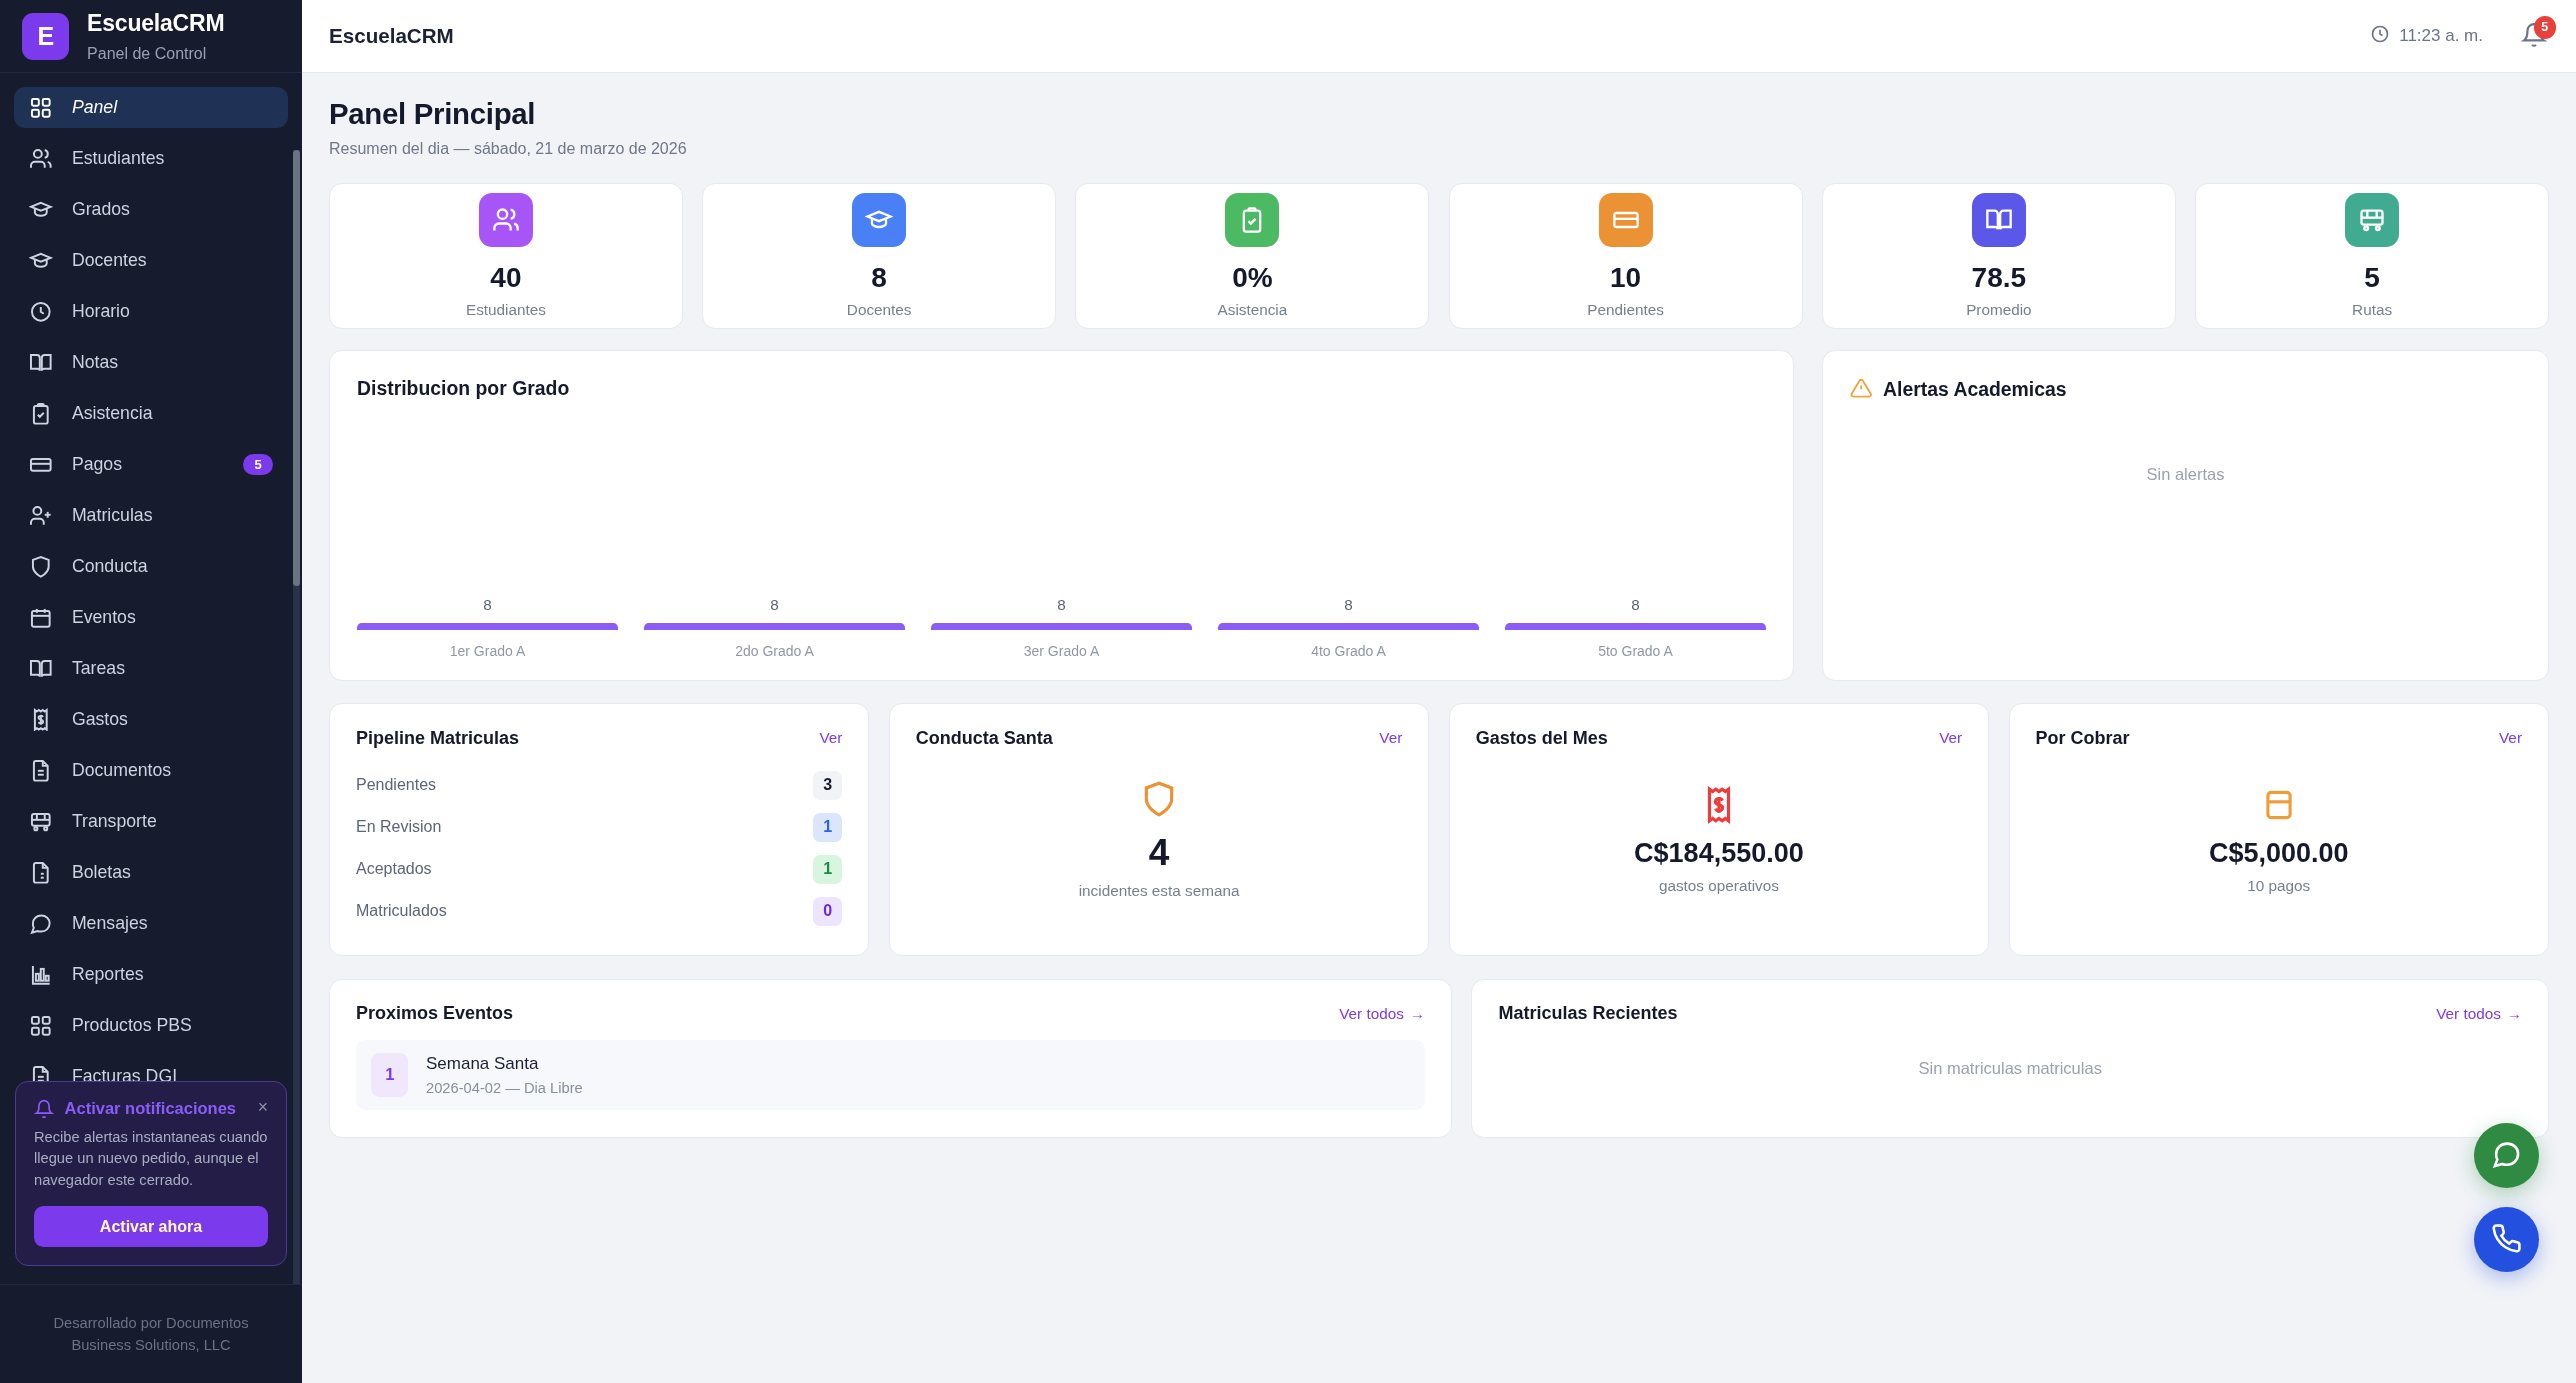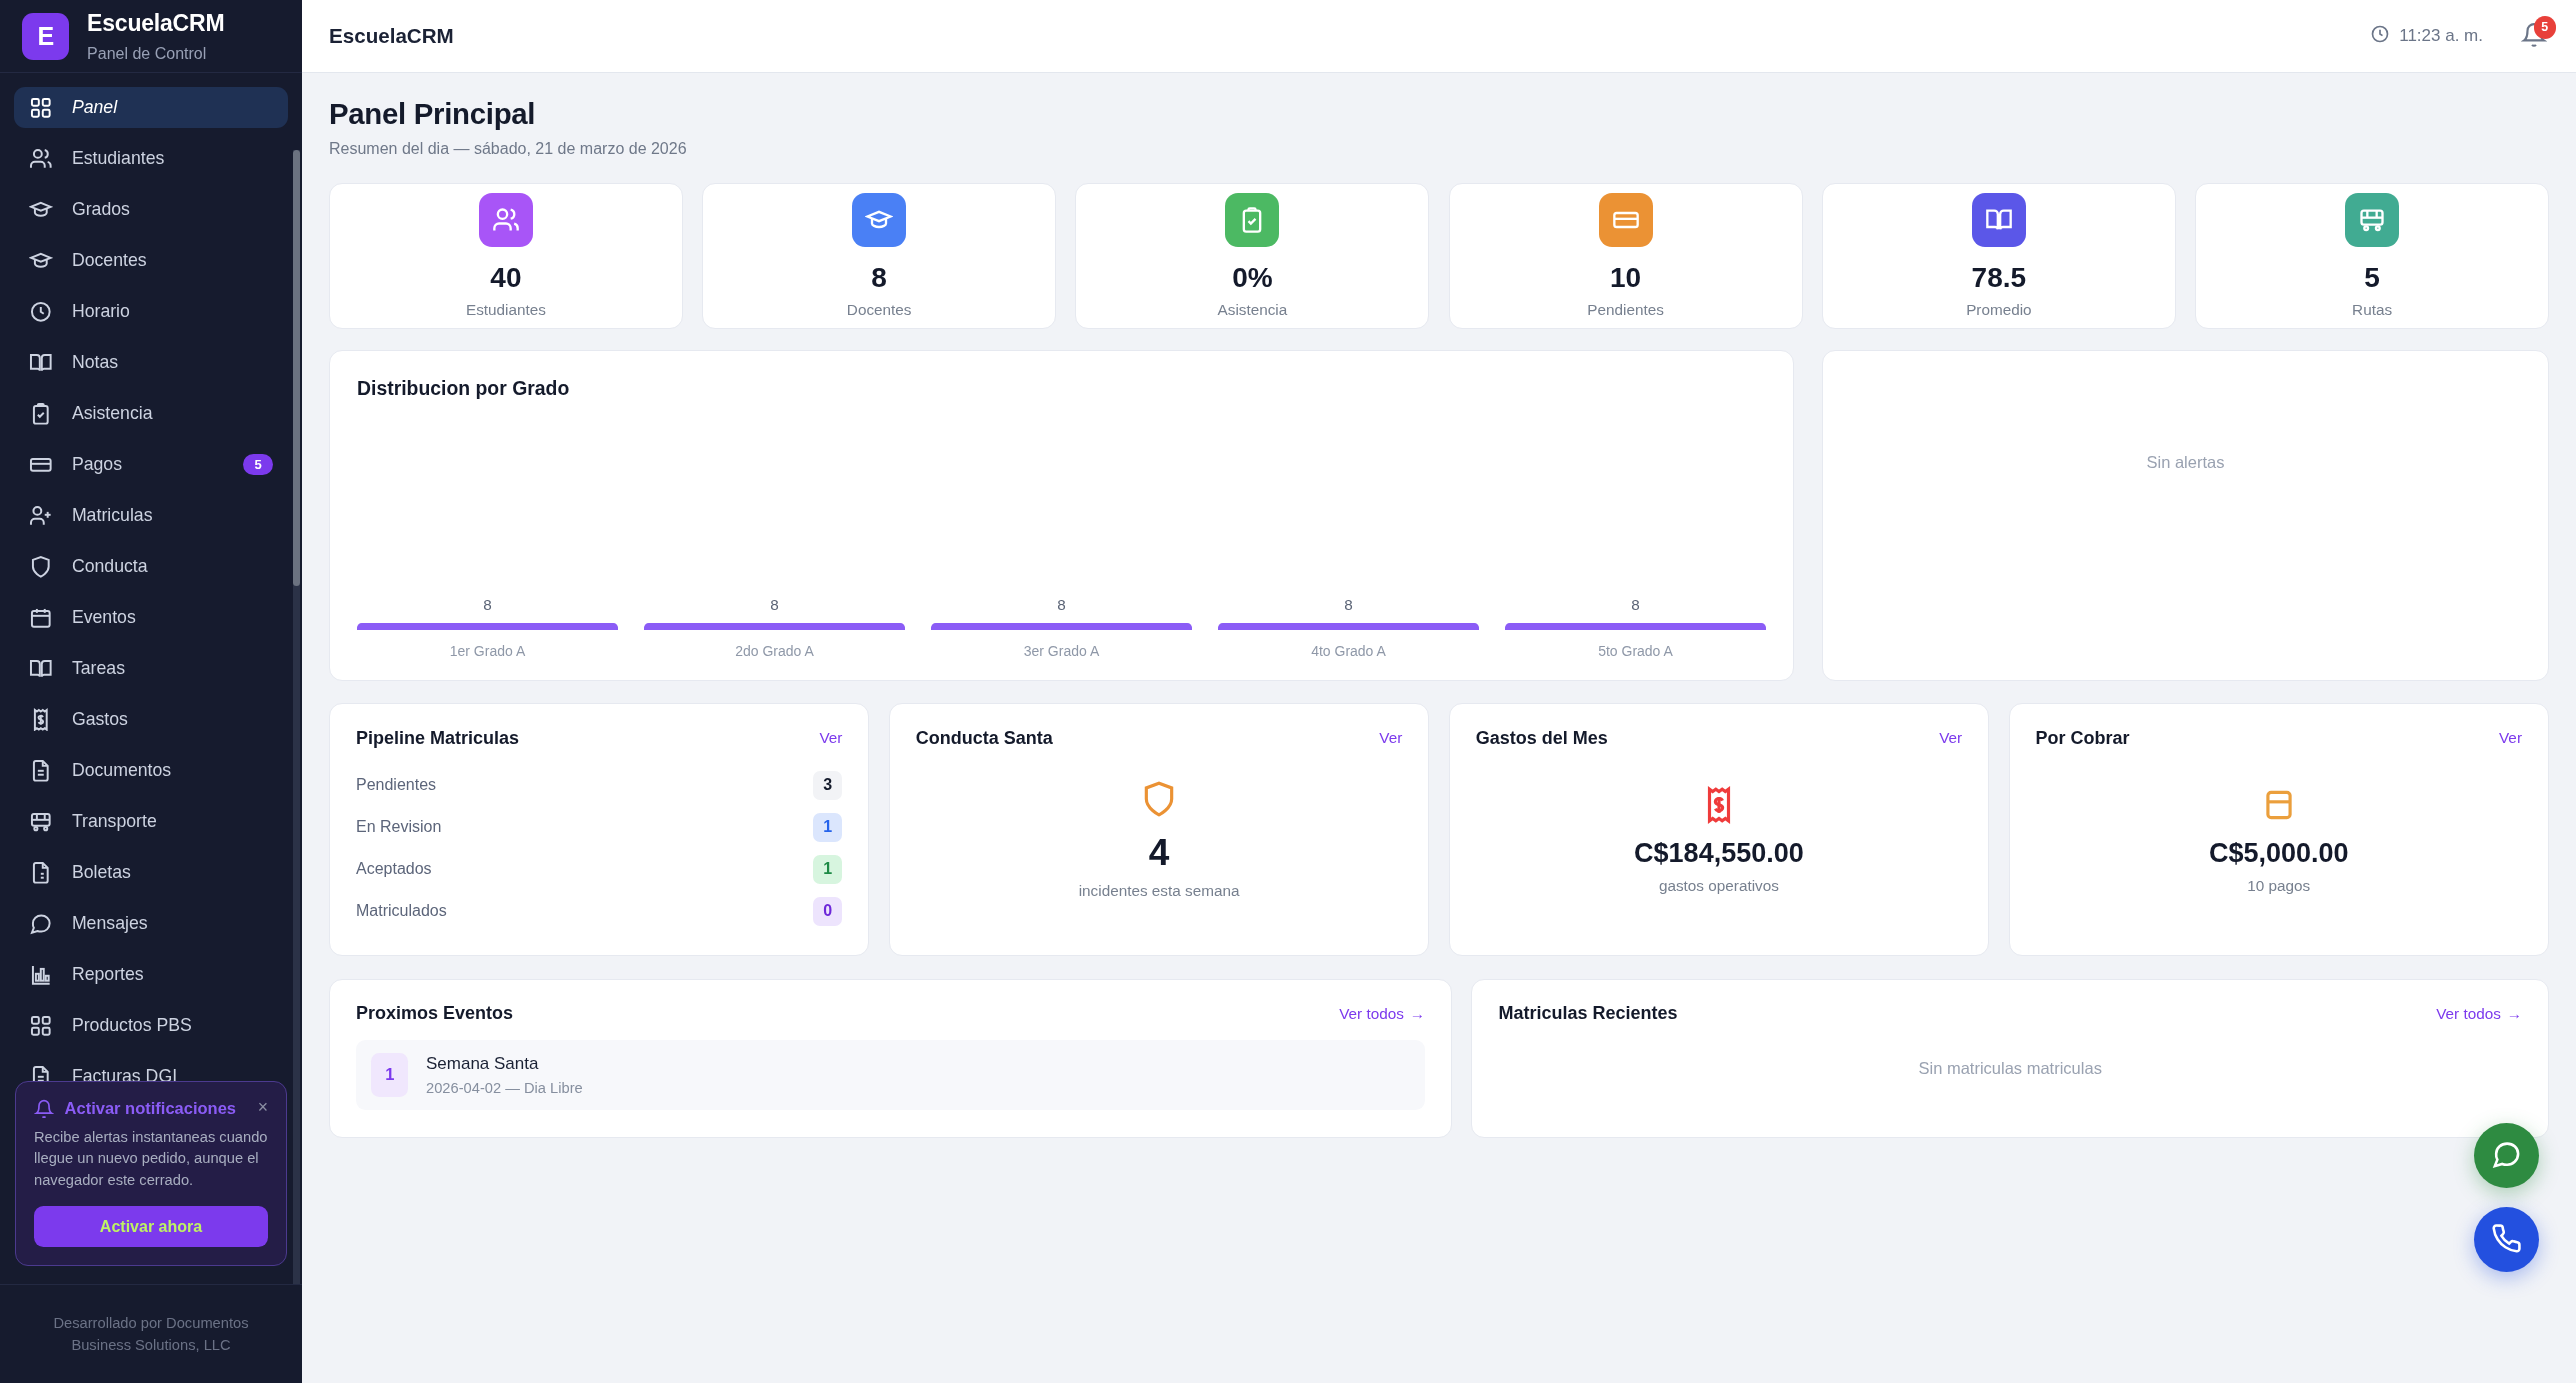--- a/index.html
+++ b/index.html
@@ -69,21 +69,21 @@
     border-radius: 13px; padding: 16.5px 17.7px 17.7px 17.7px;
   }
   .sb-notif-top { display: flex; align-items: center; gap: 10.6px; }
   .sb-notif-bell { width: 20px; height: 20px; flex:0 0 20px; }
   .sb-notif-bell svg { width: 20px; height: 20px; stroke: #8b5cf6; fill: none; stroke-width: 2; }
   .sb-notif-title { color: #8b5cf6; font-size: 16.5px; font-weight: bold; flex: 1 1 auto; }
   .sb-notif-close { color: #8b8fa3; font-size: 17.7px; line-height: 1; align-self: flex-start; }
   .sb-notif-body { color: #a8aec0; font-size: 14.7px; line-height: 1.45; margin-top: 8.2px; }
   .sb-notif-btn {
     margin-top: 15.3px; width: 100%; height: 41px; border: none;
-    background: #7c3aed; color: #bef264; border-radius: 9.4px;
+    background: #7c3aed; color: #fef9c3; border-radius: 9.4px;
     font-size: 16px; font-weight: bold; font-family: inherit;
   }
   .sb-foot {
     flex: 0 0 100px; border-top: 1.2px solid #232942;
     display: flex; align-items: center; justify-content: center;
     padding: 0 29.4px; text-align: center;
     color: #6b7286; font-size: 14.7px; line-height: 1.45;
   }
 
   
@@ -557,20 +557,30 @@
               </div>
               <div class="bar-col">
                 <div class="bar-val">8</div>
                 <div class="bar" style="background:#8b5cf6"></div>
                 <div class="bar-lab">5to Grado A</div>
               </div>
             </div>
         </section>
 
         <section class="card alertcard">
+          <div class="alert-head">
+            <span>
+              <svg viewBox="0 0 24 24">
+                  <path d="M10.3 3.9 1.8 18a2 2 0 0 0 1.7 3h17a2 2 0 0 0 1.7-3L13.7 3.9a2 2 0 0 0-3.4 0z"></path>
+                  <path d="M12 9v4"></path>
+                  <path d="M12 17h.01"></path>
+                </svg>
+            </span>
+            <span class="section-title">Alertas Academicas</span>
+          </div>
           <div class="alert-empty">Sin alertas</div>
         </section>
       </div>
 
       <div class="row3">
 
         <section class="card mini">
           <div class="mini-head">
             <span class="mini-title">Pipeline Matriculas</span>
             <a class="ver-link">Ver</a>

